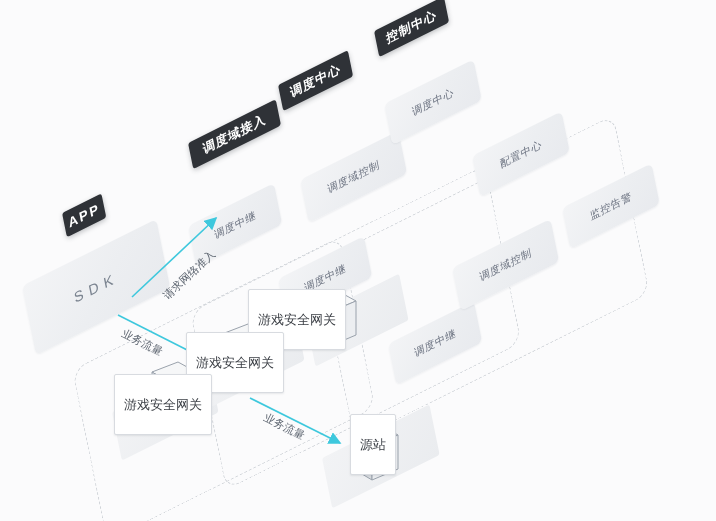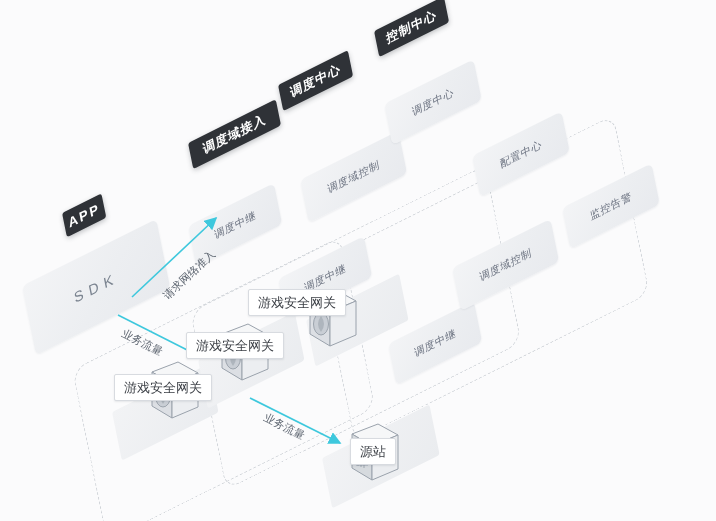--- a/index.html
+++ b/index.html
@@ -68,21 +68,21 @@
 
   
   .callout{
     position:absolute;
     background:#ffffff;
     border:1px solid #d8dbe0;
     border-radius:2px;
     color:#3b3f45;
     font-size:13px;
     line-height:1;
-    padding:6px 9px;
+    padding:23px 9px;
     white-space:nowrap;
     box-shadow:0 1px 2px rgba(50,55,65,.10);
     z-index:40;
   }
 
   
   .tile{
     position:absolute;
     background:linear-gradient(135deg,#f2f3f5 0%,#eaecef 100%);
     transform:rotate(-26.5deg) skewX(-15deg) scaleY(.92);
@@ -219,17 +219,17 @@
 
   <div class="callout" style="left:248px;top:289px;">
     <span>游戏安全网关</span>
   </div>
   <div class="callout" style="left:186px;top:332px;">
     <span>游戏安全网关</span>
   </div>
   <div class="callout" style="left:114px;top:374px;">
     <span>游戏安全网关</span>
   </div>
-  <div class="callout" style="left:350px;top:414px;margin-top:24px;">
+  <div class="callout" style="left:350px;top:414px;">
     <span>源站</span>
   </div>
 
 </div>
 
 </body></html>

